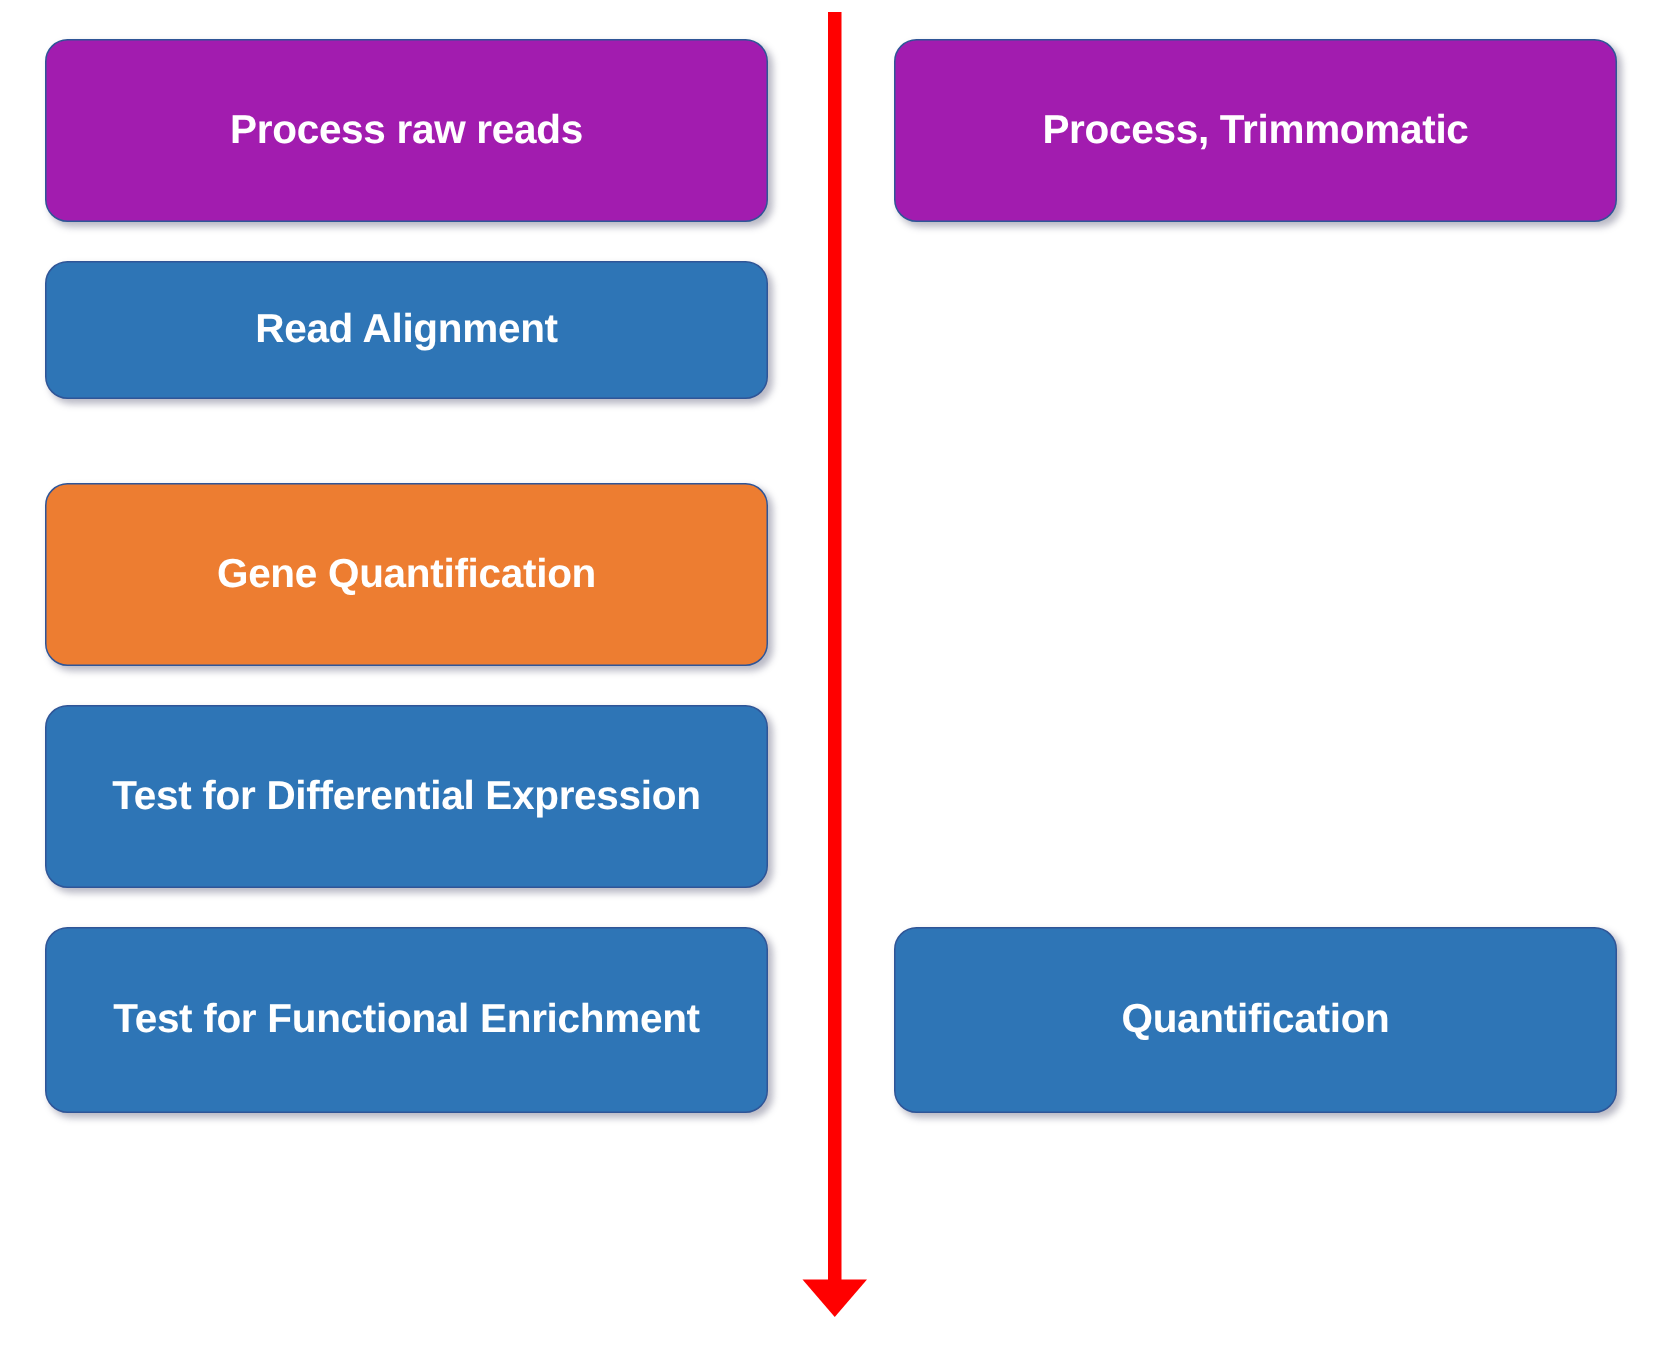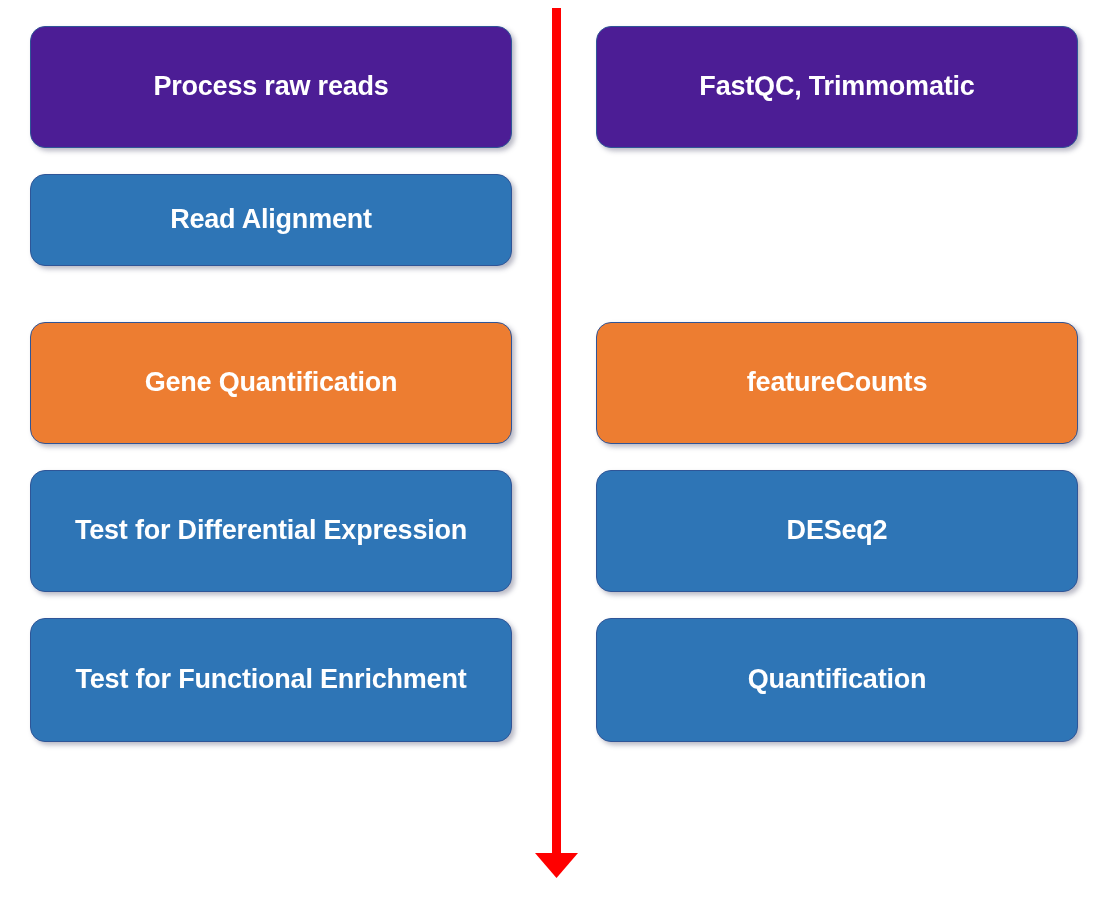--- a/index.html
+++ b/index.html
@@ -36,21 +36,21 @@
     line-height: 1.16;
     letter-spacing: -0.2px;
     padding: 4px 14px;
     box-shadow: 3px 3px 5px rgba(80, 80, 110, 0.40);
   }
   .wf-box .wf-label {
     display: block;
     width: 100%;
   }
 
-  .fill-blue-light { background-color: #4c1d95; }
+  .fill-blue-light { background-color: #a21caf; }
   .fill-blue-dark  { background-color: #2e75b6; }
   .fill-orange     { background-color: #ed7d31; }
 
   
   .col-left  { left: 30px;  width: 482px; }
   .col-right { left: 596px; width: 482px; }
 
   .row-1 { top: 26px;  height: 122px; }
   .row-2 { top: 174px; height: 92px; }
   .row-3 { top: 322px; height: 122px; }
@@ -91,29 +91,23 @@
   <div class="wf-box col-left row-5 fill-blue-dark">
     <span class="wf-label">Test for Functional Enrichment</span>
   </div>
 
   <svg id="flow-arrow" viewBox="0 0 92 898">
     <rect x="42" y="8" width="9" height="848" fill="#FF0000"></rect>
     <polygon points="25,853 68,853 46.5,878" fill="#FF0000"></polygon>
   </svg>
 
   <div class="wf-box col-right row-1 fill-blue-light">
-    <span class="wf-label">FastQC, Trimmomatic</span>
+    <span class="wf-label">Process, Trimmomatic</span>
   </div>
 
 
-  <div class="wf-box col-right row-3 fill-orange">
-    <span class="wf-label">featureCounts</span>
-  </div>
 
-  <div class="wf-box col-right row-4 fill-blue-dark">
-    <span class="wf-label">DESeq2</span>
-  </div>
 
   <div class="wf-box col-right row-5 fill-blue-dark">
     <span class="wf-label">Quantification</span>
   </div>
 
 </div>
 
 </body></html>

